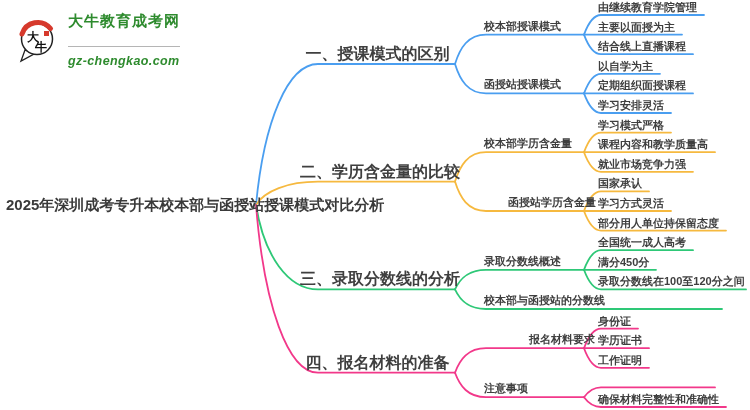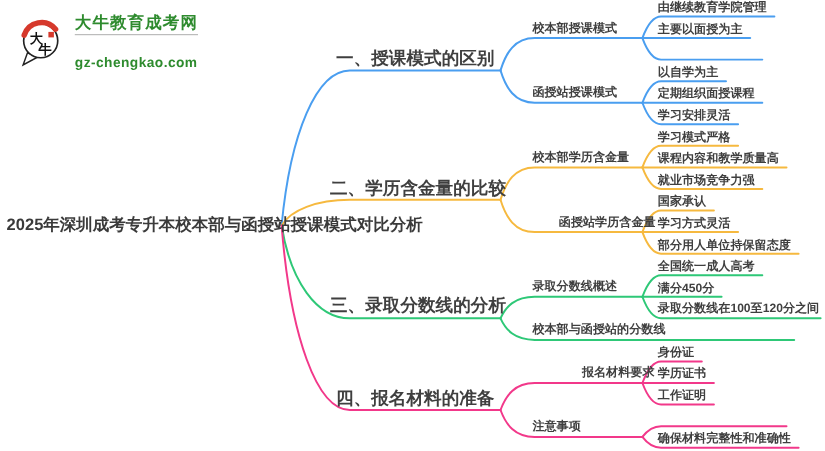--- a/index.html
+++ b/index.html
@@ -5,21 +5,21 @@
   html,body{margin:0;padding:0;background:#fff;}
   #screen{
     position:relative;width:750px;height:410px;background:#fff;overflow:hidden;
     font-family:"Liberation Sans","DejaVu Sans",sans-serif;
   }
   
   .logo{position:absolute;left:16px;top:12px;display:flex;align-items:center;gap:8px;text-decoration:none;}
   .logo-icon{display:block;}
   .logo-name{font-size:15px;font-weight:700;color:#2e8b2e;letter-spacing:1px;line-height:18px;white-space:nowrap;}
   .logo-domain{font-size:12.5px;font-weight:700;color:#2e8b2e;letter-spacing:.4px;line-height:15px;
-    border-top:1px solid #b5b5b5;margin-top:1px;padding-top:18px;white-space:nowrap;}
+    border-top:1px solid #b5b5b5;margin-top:16px;padding-top:7px;white-space:nowrap;font-style:italic;}
   
   .lbl{position:absolute;font-size:11px;line-height:14px;color:#3f3f3f;white-space:nowrap;font-weight:bold;}
   .lbl.l1{width:155px;text-align:center;font-size:16px;}
   .lbl.root{width:246px;text-align:right;font-size:15px;color:#3a3a3a;}
   #wires{position:absolute;left:0;top:0;}
 </style>
 </head>
 <body>
 
 <div id="screen">
@@ -73,20 +73,21 @@
       <path d="M455,372.70000000000005 C460,386.17500000000007 468,397.20000000000005 486,397.20000000000005 L584,397.20000000000005" stroke="#f2388a" fill="none" stroke-width="1.8" stroke-linecap="round"></path>
       <path d="M584,397.20000000000005 C588,391.81000000000006 593,387.40000000000003 601,387.40000000000003 L715,387.40000000000003" stroke="#f2388a" fill="none" stroke-width="1.8" stroke-linecap="round"></path>
       <path d="M584,397.20000000000005 C588,402.59000000000003 593,407 601,407 L726,407" stroke="#f2388a" fill="none" stroke-width="1.8" stroke-linecap="round"></path>
     </svg>
 
 <div class="lbl root" style="left: 6px; top: 198px;">2025年深圳成考专升本校本部与函授站授课模式对比分析</div>
     <div class="lbl l1" style="left: 300px; top: 47px;">一、授课模式的区别</div>
     <div class="lbl" style="left: 484px; top: 18.6px;">校本部授课模式</div>
     <div class="lbl" style="top: 0px; left: 598px;">由继续教育学院管理</div>
     <div class="lbl" style="top: 19.6px; left: 598px;">主要以面授为主</div>
+    <div class="lbl" style="top: 39.2px; left: 598px;">结合线上直播课程</div>
     <div class="lbl" style="left: 484px; top: 77.4px;">函授站授课模式</div>
     <div class="lbl" style="top: 58.8px; left: 598px;">以自学为主</div>
     <div class="lbl" style="top: 78.4px; left: 598px;">定期组织面授课程</div>
     <div class="lbl" style="top: 98px; left: 598px;">学习安排灵活</div>
     <div class="lbl l1" style="left: 300px; top: 164.6px;">二、学历含金量的比较</div>
     <div class="lbl" style="left: 484px; top: 136.2px;">校本部学历含金量</div>
     <div class="lbl" style="top: 117.6px; left: 598px;">学习模式严格</div>
     <div class="lbl" style="top: 137.2px; left: 598px;">课程内容和教学质量高</div>
     <div class="lbl" style="top: 156.8px; left: 598px;">就业市场竞争力强</div>
     <div class="lbl" style="left: 484px; top: 195px; margin-left: 24px;">函授站学历含金量</div>

